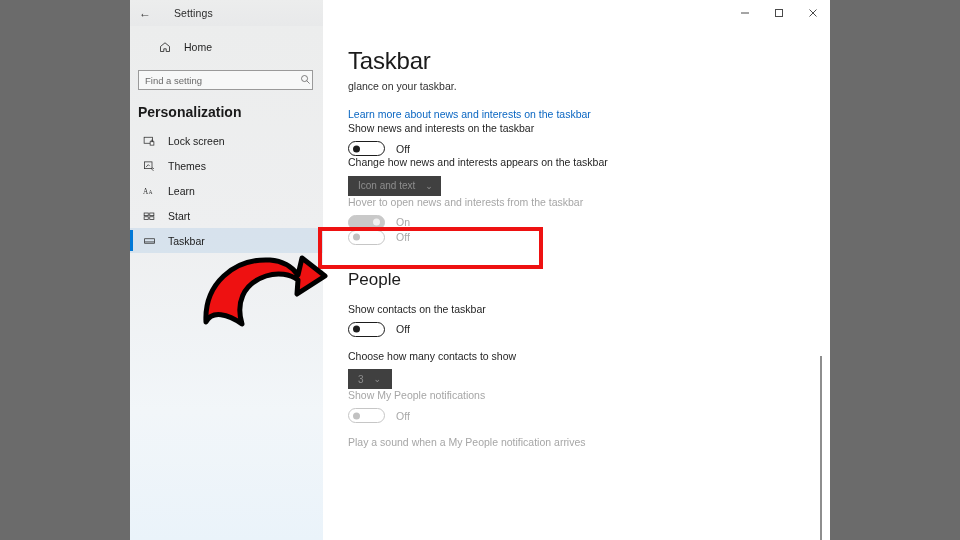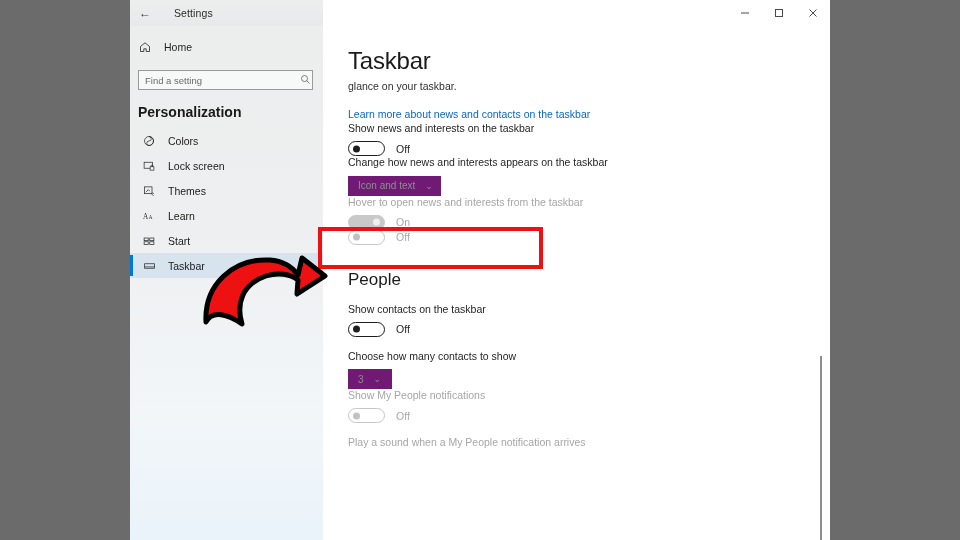--- a/index.html
+++ b/index.html
@@ -78,21 +78,21 @@
     flex: 0 0 193px;
     background: linear-gradient(to bottom, #eceded 0%, #eeeff0 40%, #f2f6f9 75%, #eaf3fa 100%);
     padding-top: 6px;
     position: relative;
   }
 
   .home-row {
     display: flex;
     align-items: center;
     height: 30px;
-    padding-left: 4px;
+    padding-left: 24px;
     cursor: default;
   }
   .home-ico {
     width: 22px;
     display: flex;
     justify-content: center;
     align-items: center;
     color: #2b2b2b;
   }
   .home-lbl {
@@ -233,21 +233,21 @@
     font-size: 10.5px;
     color: #252525;
     margin-left: 11px;
   }
   .toggle-state.disabled { color: #a8a8a8; }
 
   
   .dropdown {
     height: 20px;
     border: 1px solid transparent;
-    background: #701a75;
+    background: #404040;
     display: inline-flex;
     align-items: center;
     padding: 0 7px 0 9px;
     cursor: default;
     color: #8e8e8e;
     font-size: 10px;
   }
   .dropdown .chev { margin-left: 10px; font-size: 9px; color: #8e8e8e; }
   .dropdown.w-narrow { min-width: 44px; }
   .dropdown.w-wide { min-width: 78px; }
@@ -351,29 +351,20 @@
             </svg>
           </span>
         </div>
       </div>
 
       <div class="cat-title">Personalization</div>
 
       <div class="nav-list">
 
 
-        <div class="nav-item">
-          <span class="nav-ico">
-            <svg width="12" height="12" viewBox="0 0 16 16">
-              <circle cx="8" cy="8" r="6" fill="none" stroke="#2d2d2d" stroke-width="1"></circle>
-              <path d="M8 2a6 6 0 0 1 0 12 3 3 0 0 1 0-6 3 3 0 0 0 0-6z" fill="none" stroke="#2d2d2d" stroke-width="1"></path>
-            </svg>
-          </span>
-          <span class="nav-lbl">Colors</span>
-        </div>
 
         <div class="nav-item">
           <span class="nav-ico">
             <svg width="12" height="12" viewBox="0 0 16 16">
               <rect x="1.5" y="3" width="11" height="8" fill="none" stroke="#2d2d2d" stroke-width="1"></rect>
               <rect x="9.5" y="9" width="5" height="4.5" fill="#fff" stroke="#2d2d2d" stroke-width="1"></rect>
               <path d="M10.8 9V7.8a1.2 1.2 0 0 1 2.4 0V9" fill="none" stroke="#2d2d2d" stroke-width="1"></path>
             </svg>
           </span>
           <span class="nav-lbl">Lock screen</span>
@@ -424,21 +415,21 @@
 
       </div>
     </div>
 
     <div class="content">
       <div class="content-inner">
 
         <h1 class="page-title">Taskbar</h1>
         <div class="subtitle">glance on your taskbar.</div>
 
-        <a class="link">Learn more about news and contacts on the taskbar</a>
+        <a class="link">Learn more about news and interests on the taskbar</a>
 
         
         <div class="setting">
           <div class="s-label">Show news and interests on the taskbar</div>
           <div class="toggle-row">
             <div class="switch">
               <span class="knob"></span>
             </div>
             <span class="toggle-state">Off</span>
           </div>

